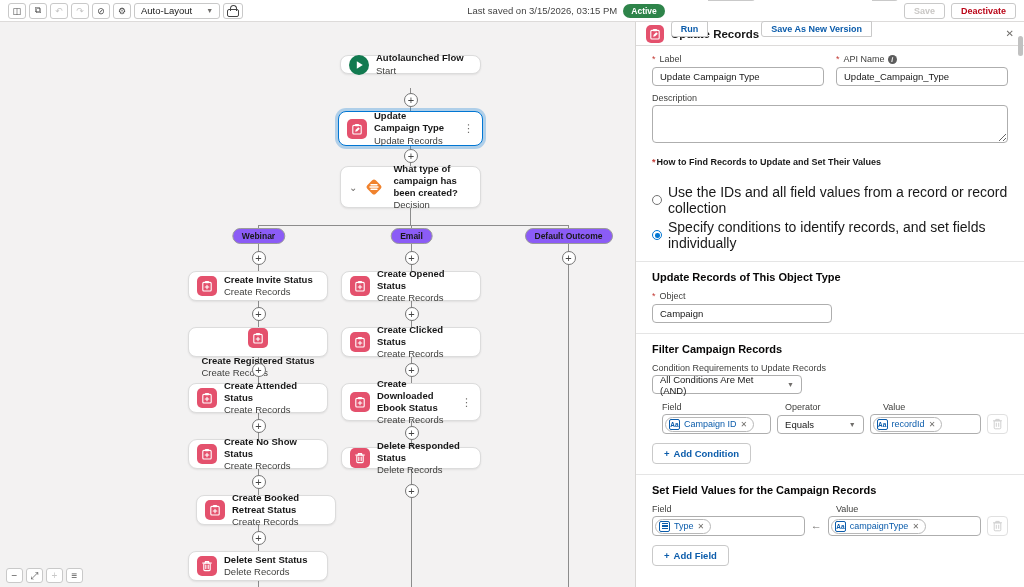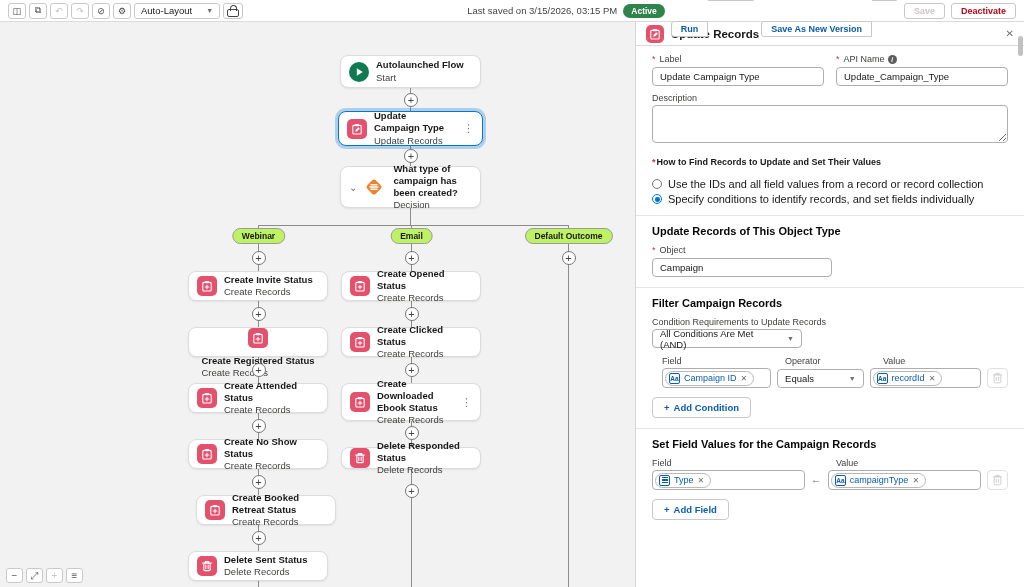--- a/index.html
+++ b/index.html
@@ -31,40 +31,40 @@
   .node{position:absolute;background:#fff;border:1px solid #dcdcdc;border-radius:8px;display:flex;align-items:center;gap:7px;padding:0 8px;box-shadow:0 1px 2px rgba(0,0,0,.08);z-index:2;cursor:pointer;}
   .node.selected{border:1px solid #0176d3;box-shadow:0 0 0 3px rgba(1,118,211,.28);}
   .ntxt{line-height:1.28;min-width:0;}
   .ntitle{font-weight:700;font-size:9.5px;color:#181818;}
   .nsub{font-size:9.5px;color:#3e3e3c;}
   .nicon{flex:0 0 auto;width:20px;height:20px;border-radius:5px;display:flex;align-items:center;justify-content:center;}
   .nicon.round{border-radius:50%;}
   .nmenu{margin-left:auto;color:#706e6b;font-size:11px;line-height:1;padding-left:4px;cursor:pointer;}
   .chev{color:#706e6b;font-size:10px;margin-right:-2px;cursor:pointer;}
   .pluscircle{position:absolute;width:14px;height:14px;border:1px solid #747474;border-radius:50%;background:#fff;color:#444;font-size:11px;line-height:12px;text-align:center;z-index:3;cursor:pointer;}
-  .blabel{position:absolute;transform:translateX(-50%);background:#bef264;border:1px solid #9b9b9b;border-radius:9px;font-size:8.5px;font-weight:700;color:#181818;padding:2px 9px;z-index:3;white-space:nowrap;}
+  .blabel{position:absolute;transform:translateX(-50%);background:#8b5cf6;border:1px solid #9b9b9b;border-radius:9px;font-size:8.5px;font-weight:700;color:#181818;padding:2px 9px;z-index:3;white-space:nowrap;}
   .zoomctl{position:absolute;left:6px;bottom:4px;display:flex;gap:3px;z-index:5;}
   .zbtn{width:17px;height:15px;border:1px solid #c9c9c9;border-radius:3px;background:#fff;color:#555;font-size:10px;display:flex;align-items:center;justify-content:center;cursor:pointer;}
   .zbtn.dis{color:#c9c9c9;}
 
   
   .panel{position:absolute;left:636px;top:22px;width:388px;height:565px;background:#fff;z-index:20;}
   .phead{height:24px;border-bottom:1px solid #dddbda;display:flex;align-items:center;gap:7px;padding:0 10px;}
   .ptitle{font-size:11.5px;font-weight:700;color:#181818;}
   .pclose{margin-left:auto;color:#706e6b;font-size:10px;cursor:pointer;}
   .pbody{padding:8px 16px 0 16px;}
   .frow{display:flex;gap:12px;}
   .fld{flex:1;min-width:0;}
   .flabel{font-size:9px;color:#3e3e3c;margin-bottom:2px;display:flex;align-items:center;gap:3px;}
   .req{color:#c23934;margin-right:1px;}
   .tinput{width:100%;height:19px;border:1px solid #aeaeae;border-radius:4px;font-size:9.5px;color:#181818;padding:0 7px;font-family:"Liberation Sans",sans-serif;background:#fff;}
   textarea.tinput{height:38px;resize:vertical;padding-top:3px;}
   .infoi{width:9px;height:9px;border-radius:50%;background:#5c5c5c;color:#fff;font-size:6.5px;display:inline-flex;align-items:center;justify-content:center;font-weight:700;font-style:italic;}
-  .bheading{font-size:9px;font-weight:700;color:#181818;margin:10px 0 11px;}
-  .radio-row{display:flex;align-items:center;gap:6px;margin:3px 0;font-size:11px;color:#181818;cursor:pointer;}
+  .bheading{font-size:9px;font-weight:700;color:#181818;margin:10px 0 17px;}
+  .radio-row{display:flex;align-items:center;gap:6px;margin:3px 0;font-size:14px;color:#181818;cursor:pointer;}
   .rdot{width:10px;height:10px;border:1px solid #747474;border-radius:50%;background:#fff;flex:0 0 auto;}
   .rdot.on{border:1px solid #0176d3;position:relative;}
   .rdot.on::after{content:"";position:absolute;left:2px;top:2px;width:4.5px;height:4.5px;border-radius:50%;background:#0176d3;}
   .divider{border:none;border-top:1px solid #e5e5e5;margin:10px -16px 9px;}
   .sheading{font-size:11px;font-weight:600;color:#080707;margin-bottom:8px;}
   .selbox{height:19px;border:1px solid #aeaeae;border-radius:4px;font-size:9.5px;color:#181818;padding:0 7px;display:flex;align-items:center;justify-content:space-between;background:#fff;cursor:pointer;}
   .selcaret{color:#706e6b;font-size:7px;margin-left:8px;}
   .condrow{display:flex;align-items:flex-end;gap:6px;margin-top:8px;padding-left:10px;}
   .pillbox{height:20px;border:1px solid #aeaeae;border-radius:4px;background:#fff;display:flex;align-items:center;padding:1px 2px;}
   .pill{display:inline-flex;align-items:center;gap:4px;border:1px solid #b8b8b8;background:#fff;border-radius:9px;padding:1px 6px 1px 3px;font-size:9px;color:#0b5cab;white-space:nowrap;}
@@ -129,21 +129,21 @@
     <button class="sfbtn single danger">Deactivate</button>
   </div>
 </div>
 
 <div class="canvas" id="canvas">
     <div class="cline" style="left: 410px; top: 66px; width: 1px; height: 137px;"></div>
     <div class="cline" style="left: 258px; top: 203px; width: 310px; height: 1px;"></div>
     <div class="cline" style="left: 258px; top: 203px; width: 1px; height: 362px;"></div>
     <div class="cline" style="left: 411px; top: 203px; width: 1px; height: 362px;"></div>
     <div class="cline" style="left: 568px; top: 203px; width: 1px; height: 362px;"></div>
-    <div class="node" style="left: 340px; top: 33px; width: 141px; height: 33px;">
+    <div class="node" style="left: 340px; top: 33px; width: 141px; height: 19px;">
       <span class="nicon round">
         <svg width="20" height="20" viewBox="0 0 20 20">
           <circle cx="10" cy="10" r="10" fill="#127a50"></circle>
           <path d="M7.8 6.2l6 3.8-6 3.8z" fill="#fff"></path>
         </svg>
       </span>
       <span class="ntxt">
         <span class="ntitle" style="display:block;">Autolaunched Flow</span>
         <span class="nsub" style="display:block;">Start</span>
       </span>

